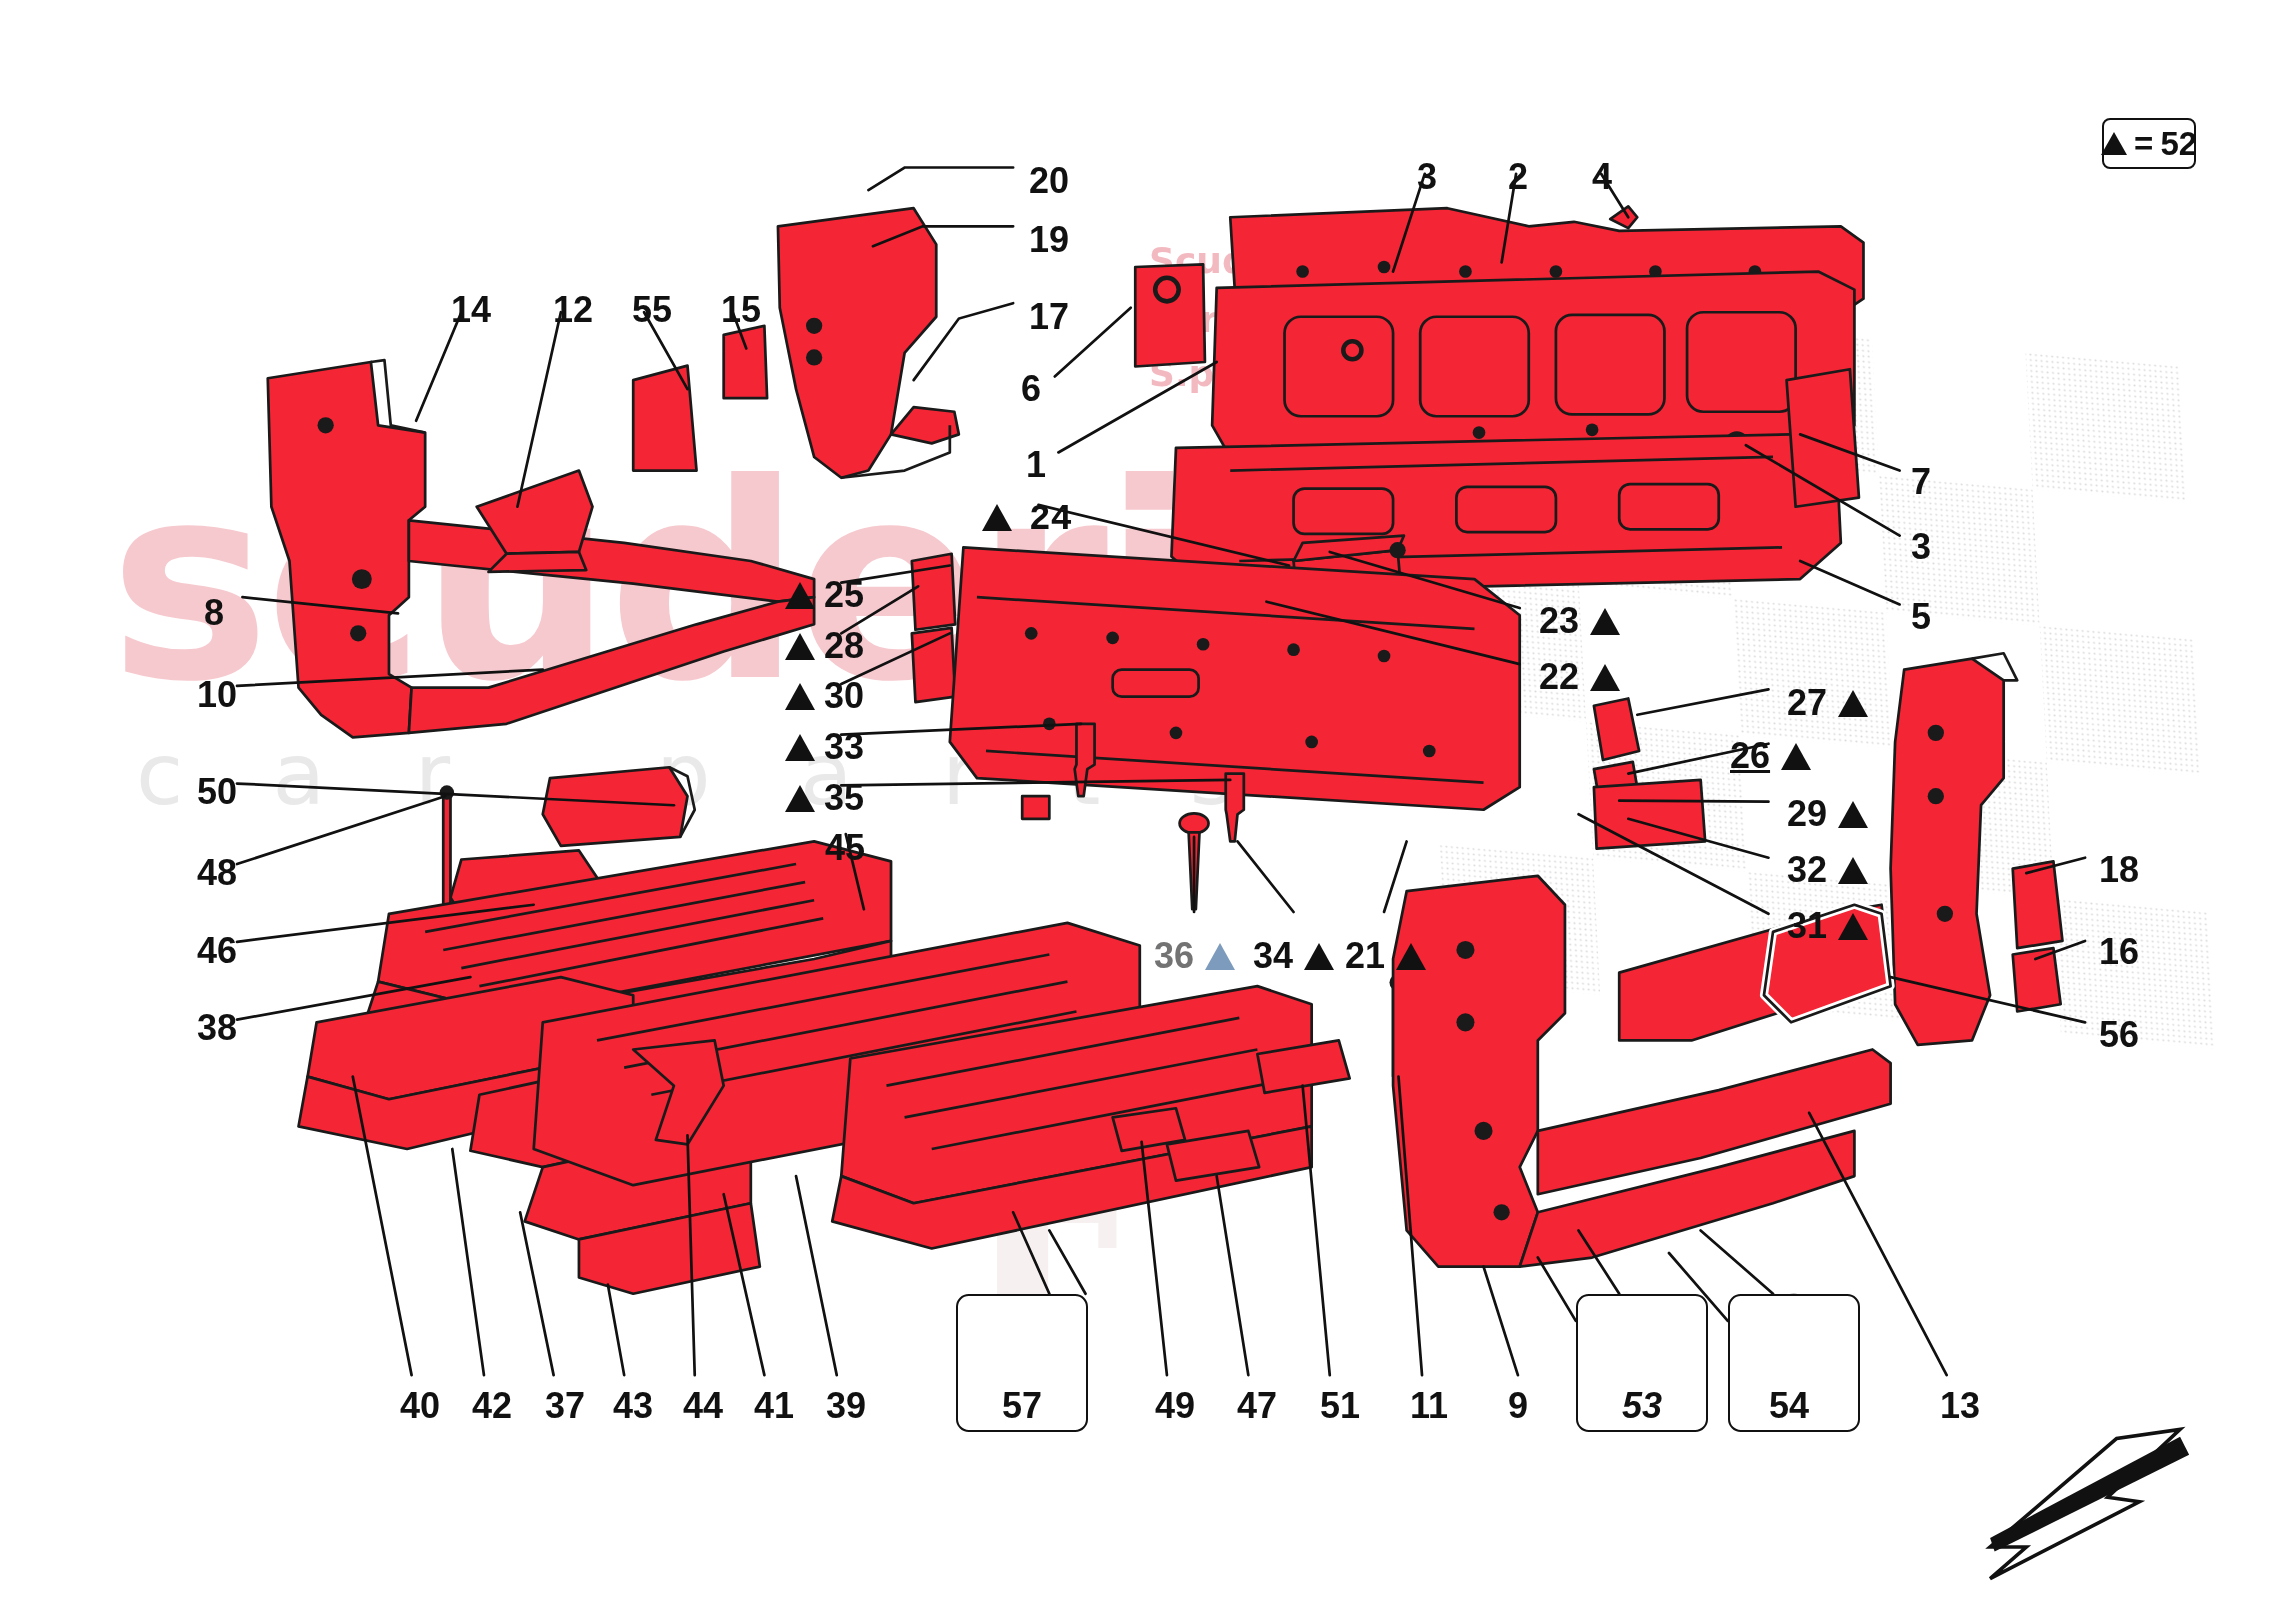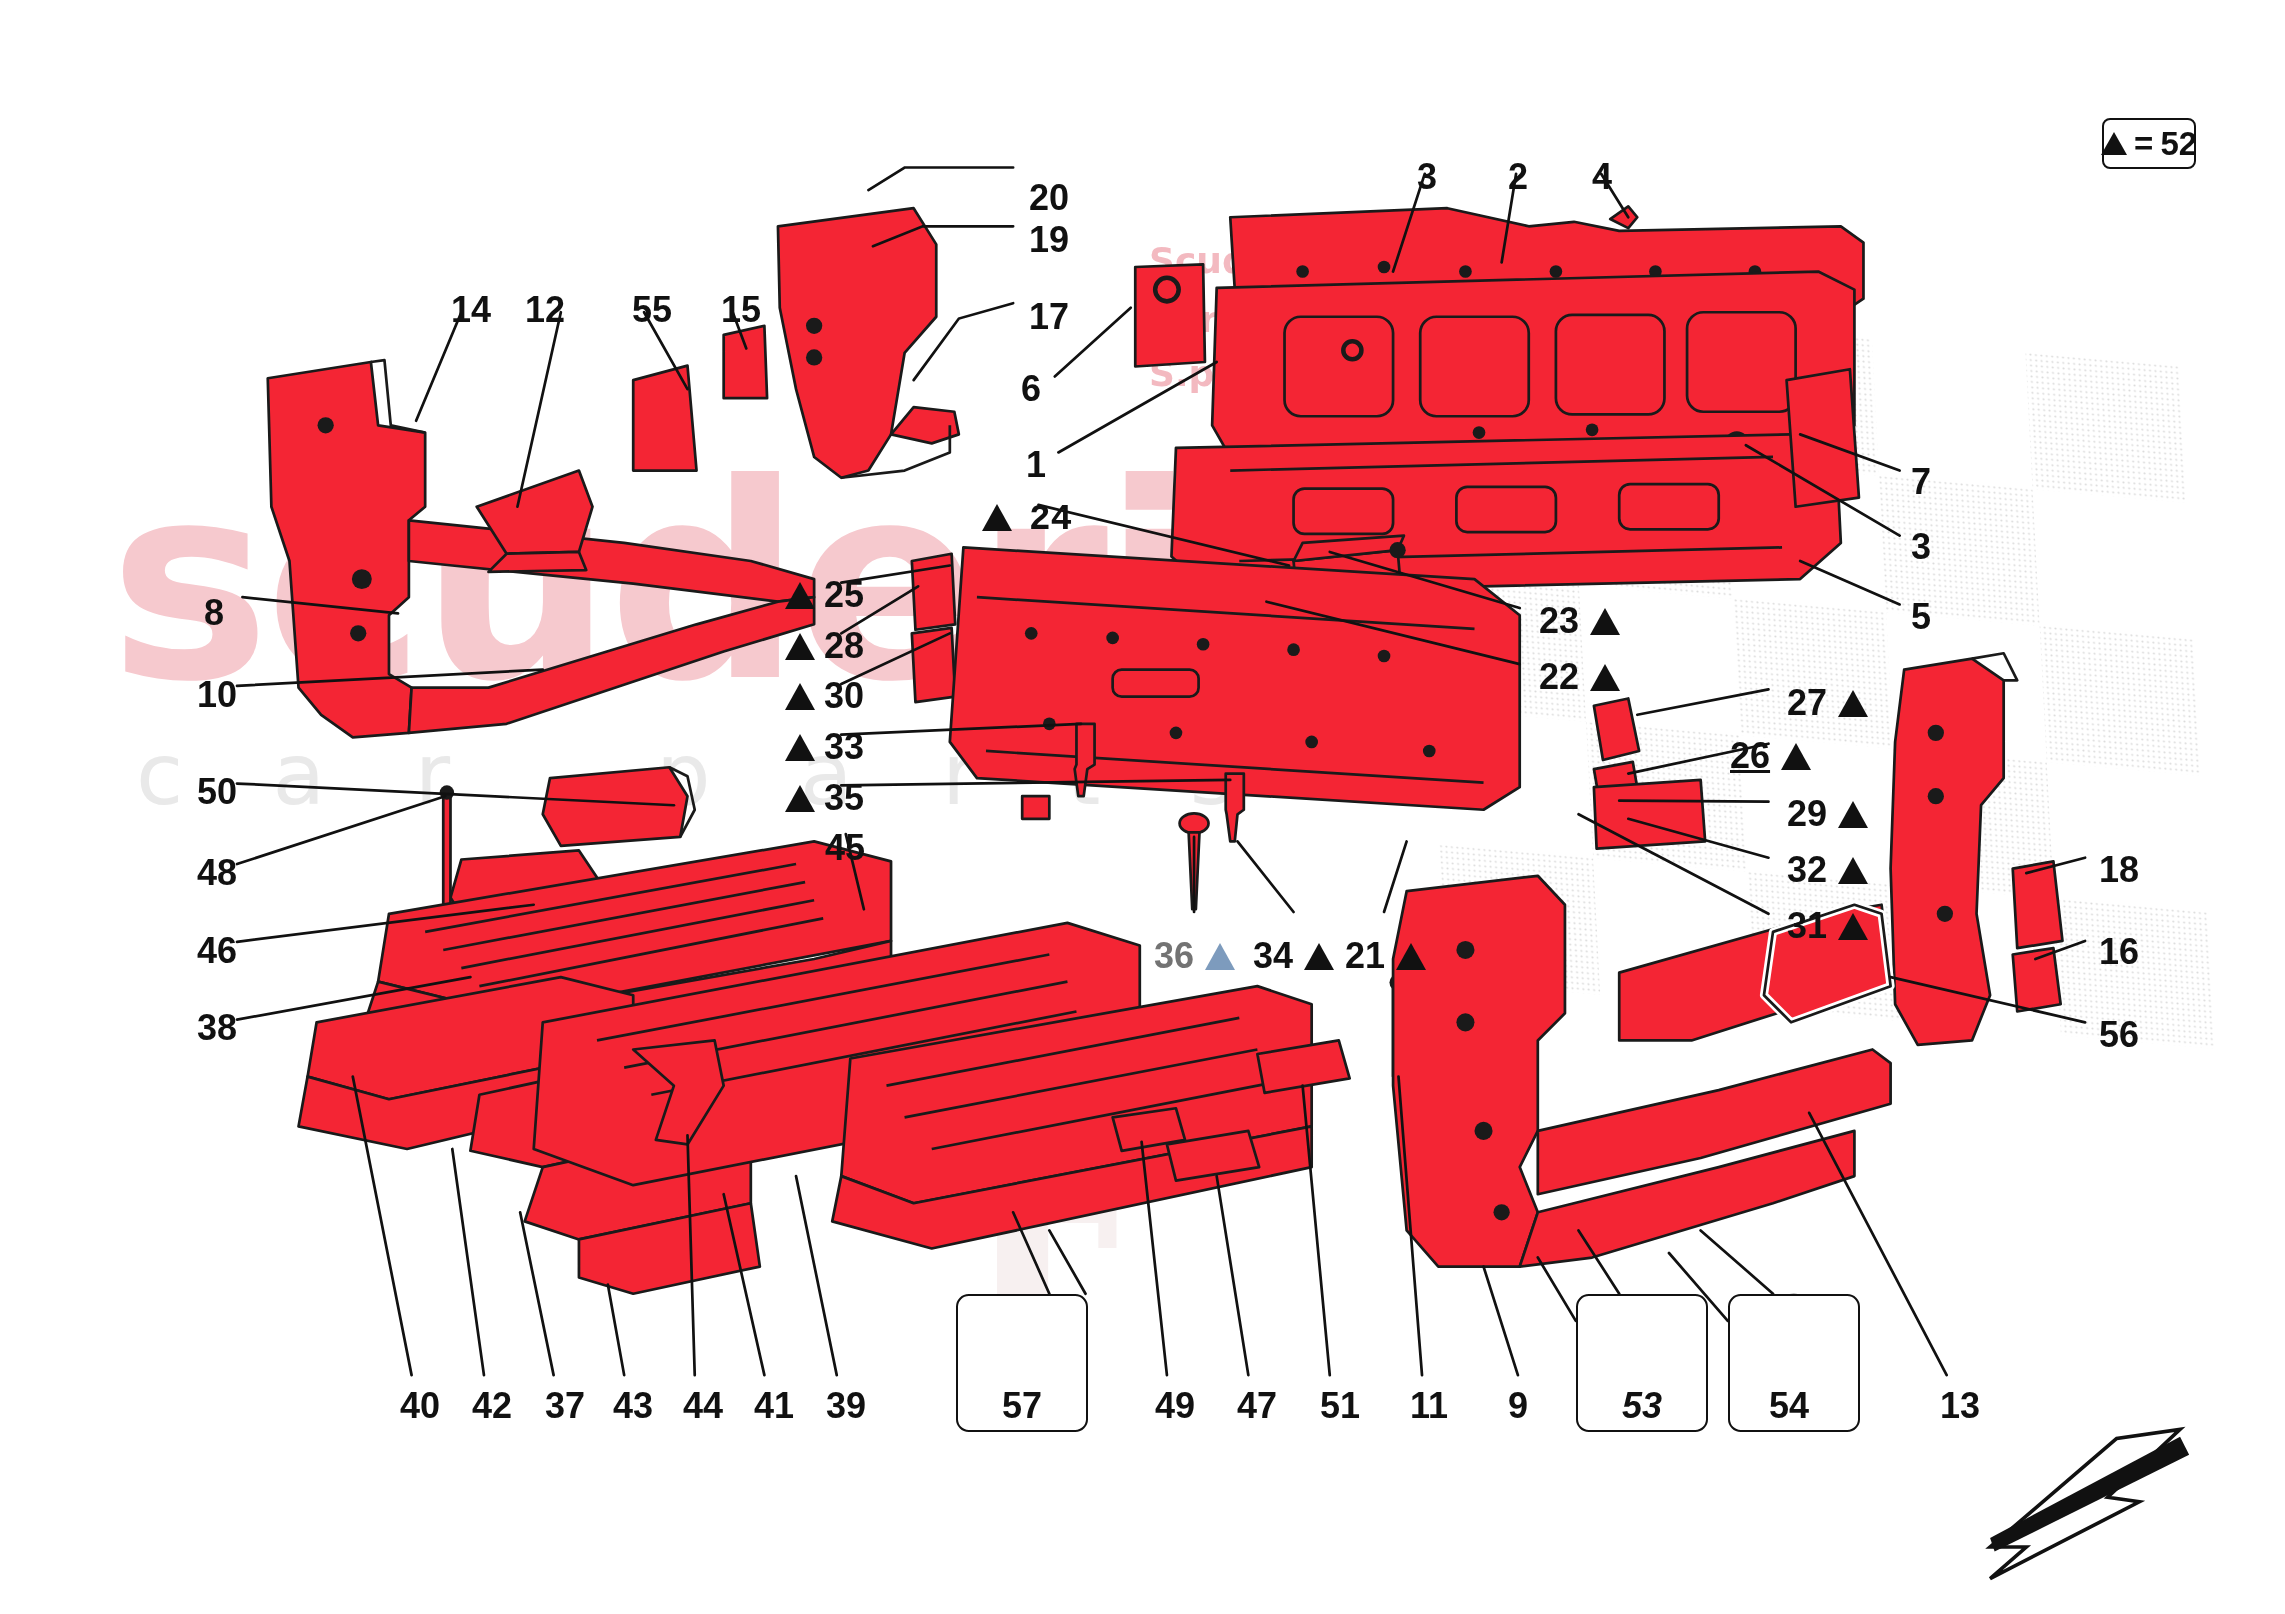--- a/index.html
+++ b/index.html
@@ -338,25 +338,25 @@
     <span class="t"></span>
     <span class="eq">=</span>
     <span class="eq">52</span>
   </div>
 
   <div class="callbox" style="left:956px;top:1294px;width:128px;height:134px;"></div>
   <div class="callbox" style="left:1576px;top:1294px;width:128px;height:134px;"></div>
   <div class="callbox" style="left:1728px;top:1294px;width:128px;height:134px;"></div>
 
   <div id="labels">
-      <div class="lbl" style="left: 1029px; top: 180px;"><span>20</span></div>
+      <div class="lbl" style="left: 1029px; top: 163px;"><span>20</span></div>
       <div class="lbl" style="left: 1029px; top: 222px;"><span>19</span></div>
       <div class="lbl" style="left: 1029px; top: 299px;"><span>17</span></div>
       <div class="lbl" style="left: 451px; top: 292px;"><span>14</span></div>
-      <div class="lbl" style="left: 525px; top: 292px;"><span>12</span></div>
+      <div class="lbl" style="left: 553px; top: 292px;"><span>12</span></div>
       <div class="lbl" style="left: 632px; top: 292px;"><span>55</span></div>
       <div class="lbl" style="left: 721px; top: 292px;"><span>15</span></div>
       <div class="lbl" style="left: 204px; top: 595px;"><span>8</span></div>
       <div class="lbl" style="left: 197px; top: 677px;"><span>10</span></div>
       <div class="lbl" style="left: 197px; top: 774px;"><span>50</span></div>
       <div class="lbl" style="left: 197px; top: 855px;"><span>48</span></div>
       <div class="lbl" style="left: 197px; top: 933px;"><span>46</span></div>
       <div class="lbl" style="left: 197px; top: 1010px;"><span>38</span></div>
       <div class="lbl" style="left: 982px; top: 499px;"><span class="tri"></span><span style="margin-left: 17px; font-family: Liberation Mono, monospace;">24</span></div>
       <div class="lbl" style="left: 785px; top: 577px;"><span class="tri"></span><span style="margin-left: 9px;">25</span></div>

